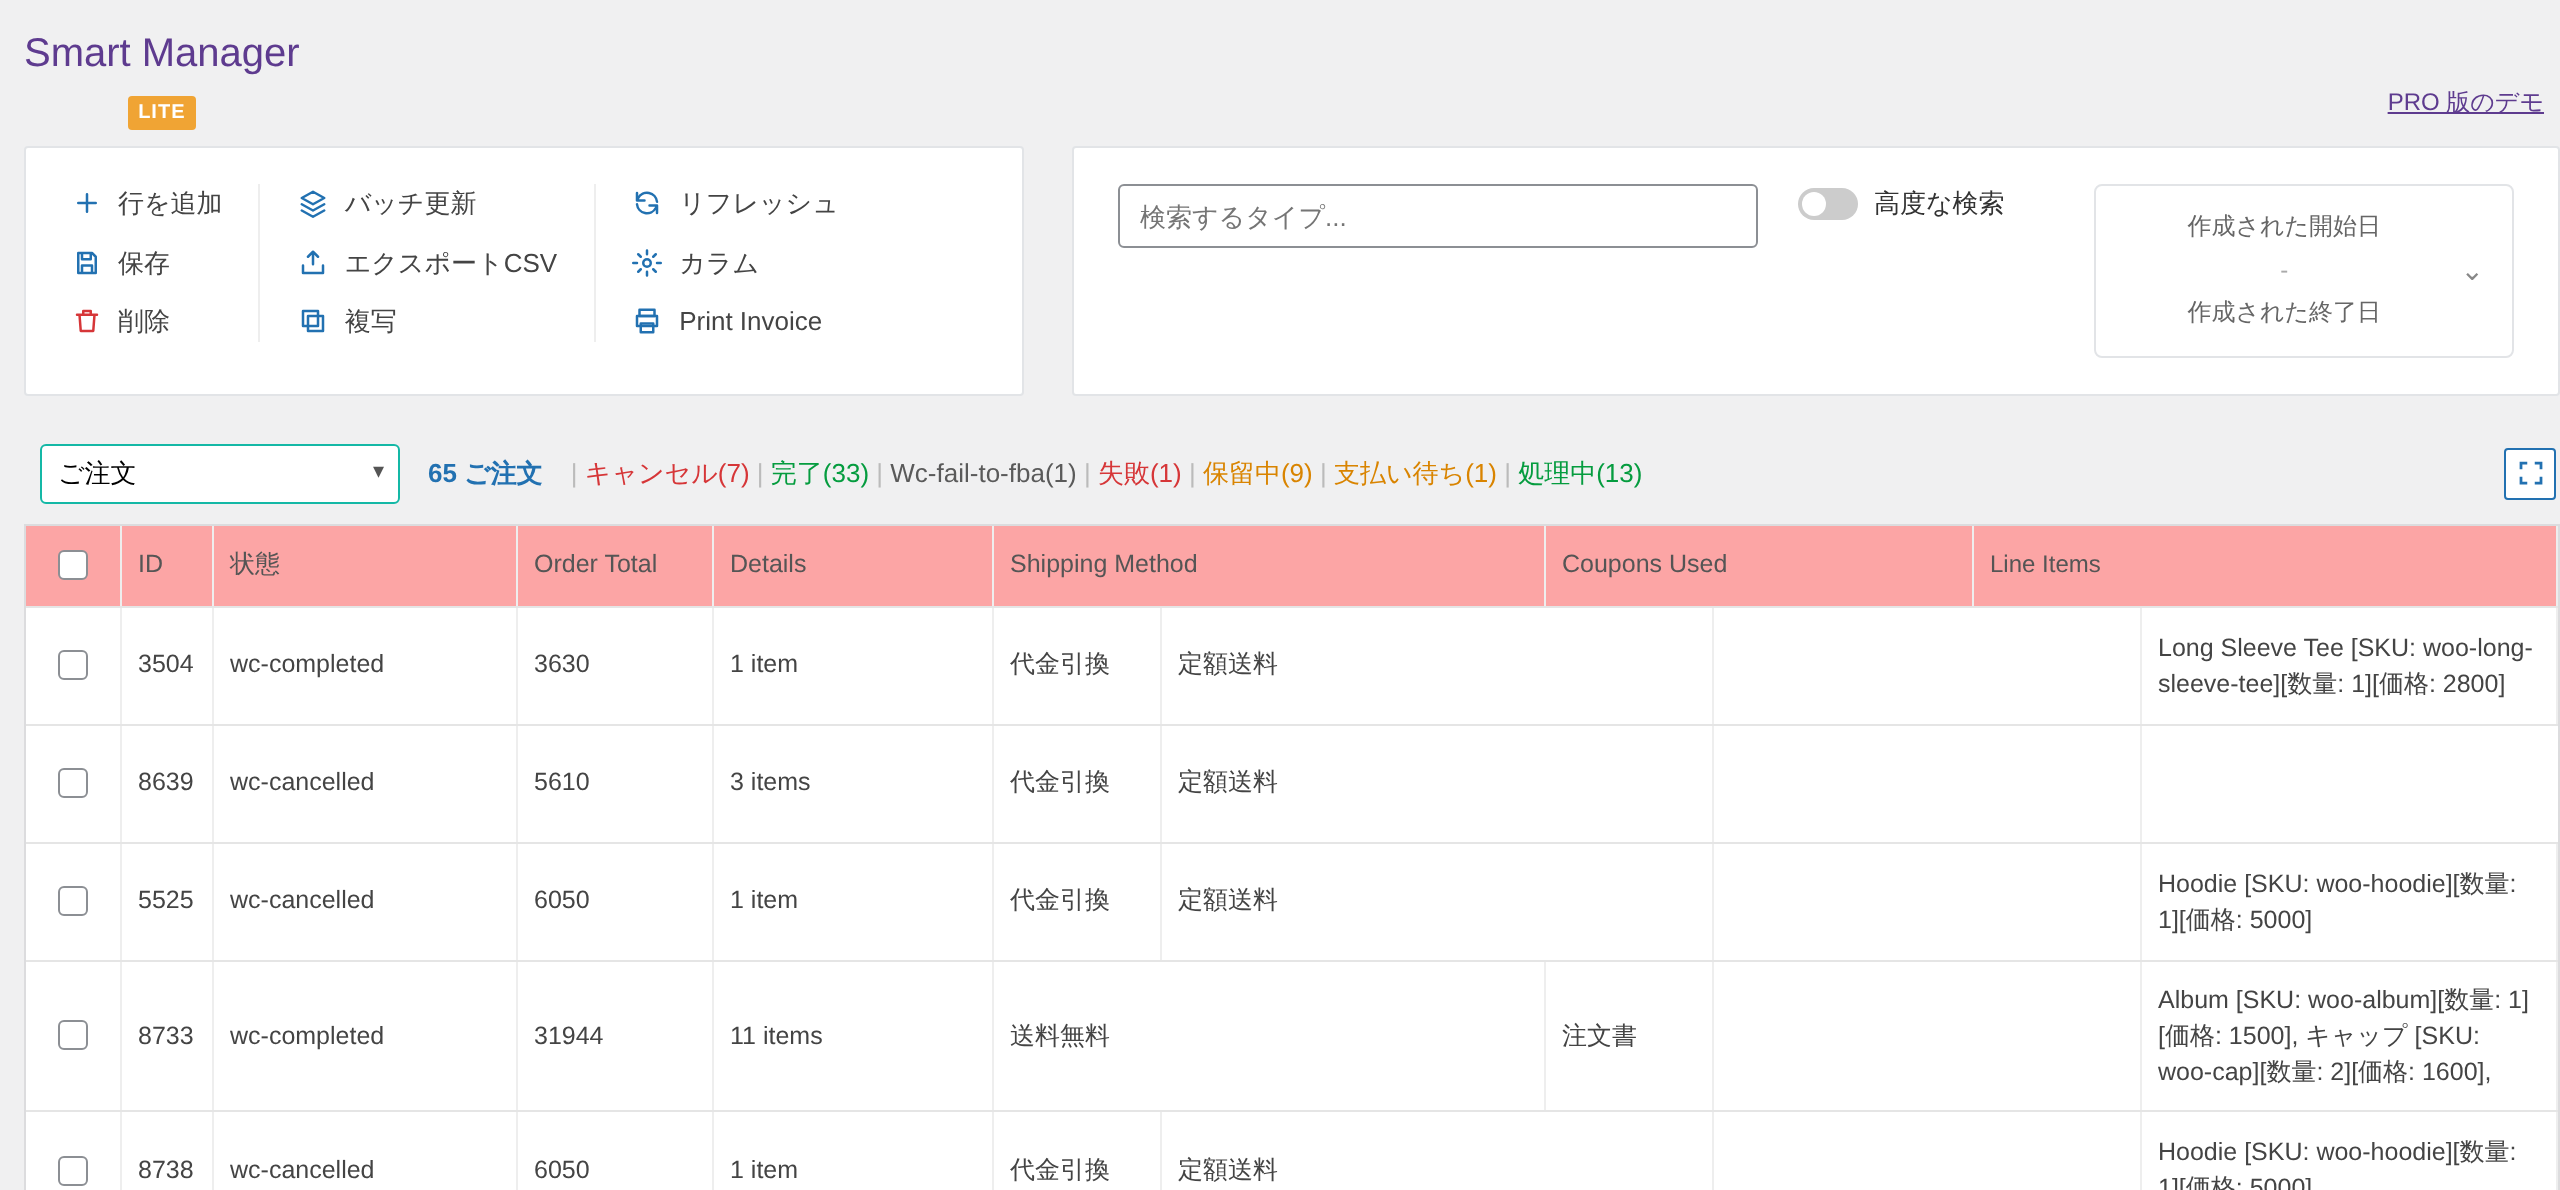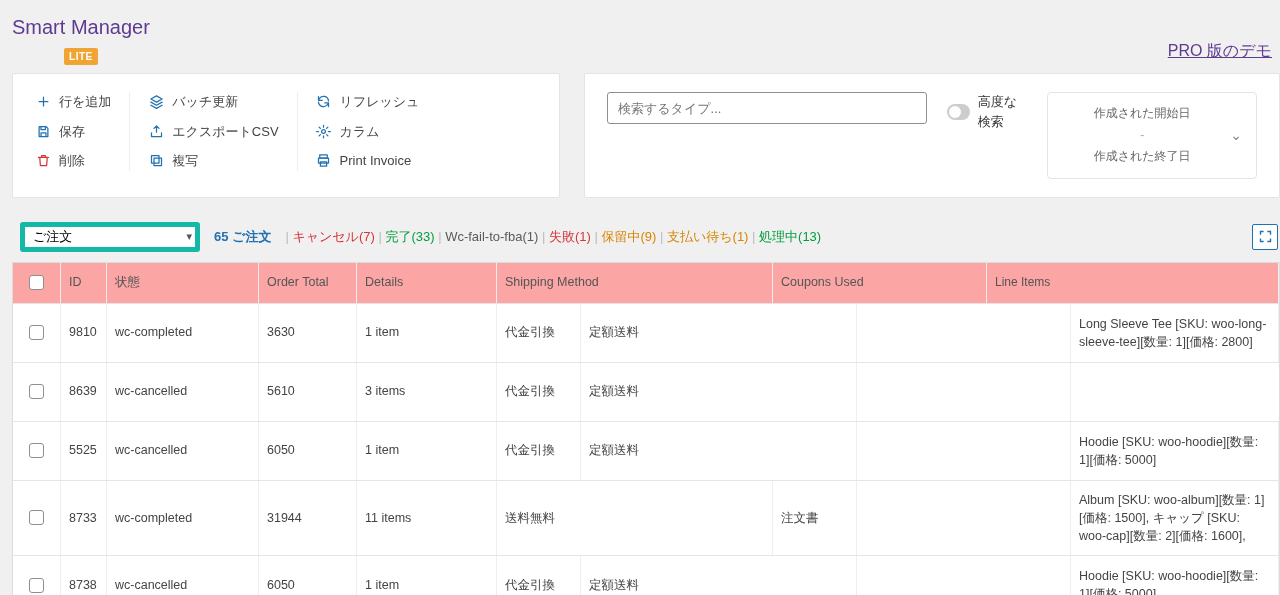--- a/index.html
+++ b/index.html
@@ -4,26 +4,26 @@
 <style>
 * { box-sizing: border-box; margin: 0; padding: 0; }
 body { font-family: -apple-system, BlinkMacSystemFont, "Segoe UI", "Hiragino Sans", "Meiryo", sans-serif; background: #f0f0f1; color: #3c434a; font-size: 13px; line-height: 1.5; }
 .page { padding: 8px 0 0 12px; }
 
 
 .header { display: flex; align-items: center; justify-content: space-between; padding: 4px 4px 8px 0; }
 .title-wrap { display: flex; align-items: center; gap: 6px; flex-direction: column; }
 .title { font-size: 20px; font-weight: 400; color: #5e3b8f; }
 .lite-badge { background: #f0a434; color: #fff; font-size: 10px; font-weight: 700; padding: 1px 5px; border-radius: 2px; letter-spacing: 0.5px; }
-.pro-link { color: #5e3b8f; text-decoration: underline; font-size: 16px; margin-right: 4px; margin-top: 24px; }
+.pro-link { color: #5e3b8f; text-decoration: underline; font-size: 12px; margin-right: 4px; margin-top: 24px; }
 
 
 .panels { display: flex; gap: 24px; padding-right: 0; }
 .panel { background: #fff; border: 1px solid #e2e4e7; border-radius: 2px; padding: 18px 22px; flex-shrink: 0; }
-.panel-actions { width: 548px; }
+.panel-actions { width: 500px; }
 .panel-search { flex: 1; display: flex; align-items: flex-start; gap: 20px; }
 .actions-grid { display: flex; gap: 0; }
 .action-col { display: flex; flex-direction: column; gap: 10px; padding: 0 18px; }
 .action-col:first-child { padding-left: 0; }
 .action-col:not(:first-child) { border-left: 1px solid #eee; }
 .action-item { display: flex; align-items: center; gap: 8px; color: #444; cursor: pointer; font-size: 13px; white-space: nowrap; }
 .action-item .icon { width: 16px; height: 16px; display: inline-flex; align-items: center; justify-content: center; }
 .icon-blue { color: #2271b1; }
 .icon-red { color: #d63638; }
 
@@ -32,21 +32,21 @@
 .toggle { width: 30px; height: 16px; background: #ccc; border-radius: 8px; position: relative; }
 .toggle::after { content: ""; position: absolute; left: 2px; top: 2px; width: 12px; height: 12px; background: #fff; border-radius: 50%; }
 
 .date-panel { width: 210px; padding: 10px 14px; display: flex; align-items: center; gap: 8px; border-radius: 4px; }
 .date-texts { flex: 1; text-align: center; color: #666; font-size: 12px; line-height: 1.8; }
 .date-texts .dash { color: #aaa; }
 .chevron { color: #888; font-size: 14px; }
 
 
 .table-top { display: flex; align-items: center; gap: 14px; margin: 24px 0 10px 8px; font-size: 13px; }
-.dash-select { height: 30px; border: 5px solid #14b8a6; border-radius: 3px; background: #fff; padding: 0 24px 0 8px; font-size: 13px; appearance: none; position: relative; min-width: 180px; }
+.dash-select { height: 30px; border: 1px solid #14b8a6; border-radius: 3px; background: #fff; padding: 0 24px 0 8px; font-size: 13px; appearance: none; position: relative; min-width: 180px; }
 .select-wrap { position: relative; display: inline-block; }
 .select-wrap::after { content: "▾"; position: absolute; right: 8px; top: 6px; color: #555; pointer-events: none; font-size: 11px; }
 .count-label { color: #2271b1; font-weight: 600; }
 .status-sep { color: #bbb; }
 .status-link { cursor: pointer; }
 .c-red { color: #d63638; }
 .c-green { color: #059c3f; }
 .c-gray { color: #5a5a5a; }
 .c-orange { color: #d98400; }
 .fullscreen-btn { margin-left: auto; margin-right: 2px; width: 26px; height: 26px; border: 1px solid #2271b1; border-radius: 2px; display: flex; align-items: center; justify-content: center; color: #2271b1; background: #fff; }
@@ -217,21 +217,21 @@
       <div class="cell col-details">Details</div>
       <div class="cell col-shipping">Shipping Method</div>
       <div class="cell col-coupons">Coupons Used</div>
       <div class="cell col-line">Line Items</div>
     </div>
     <div id="grid-body">
         <div class="grid-row">
           <div class="cell col-check">
             <span class="cb"></span>
           </div>
-          <div class="cell col-id">9810</div>
+          <div class="cell col-id">3504</div>
           <div class="cell col-status">wc-completed</div>
           <div class="cell col-total">3630</div>
           <div class="cell col-details">1 item</div>
           <div class="cell col-payment">代金引換</div>
           <div class="cell col-shipping">定額送料</div>
           <div class="cell col-coupons"></div>
           <div class="cell col-line">Long Sleeve Tee [SKU: woo-long-sleeve-tee][数量: 1][価格: 2800]</div>
         </div>
         <div class="grid-row">
           <div class="cell col-check">

